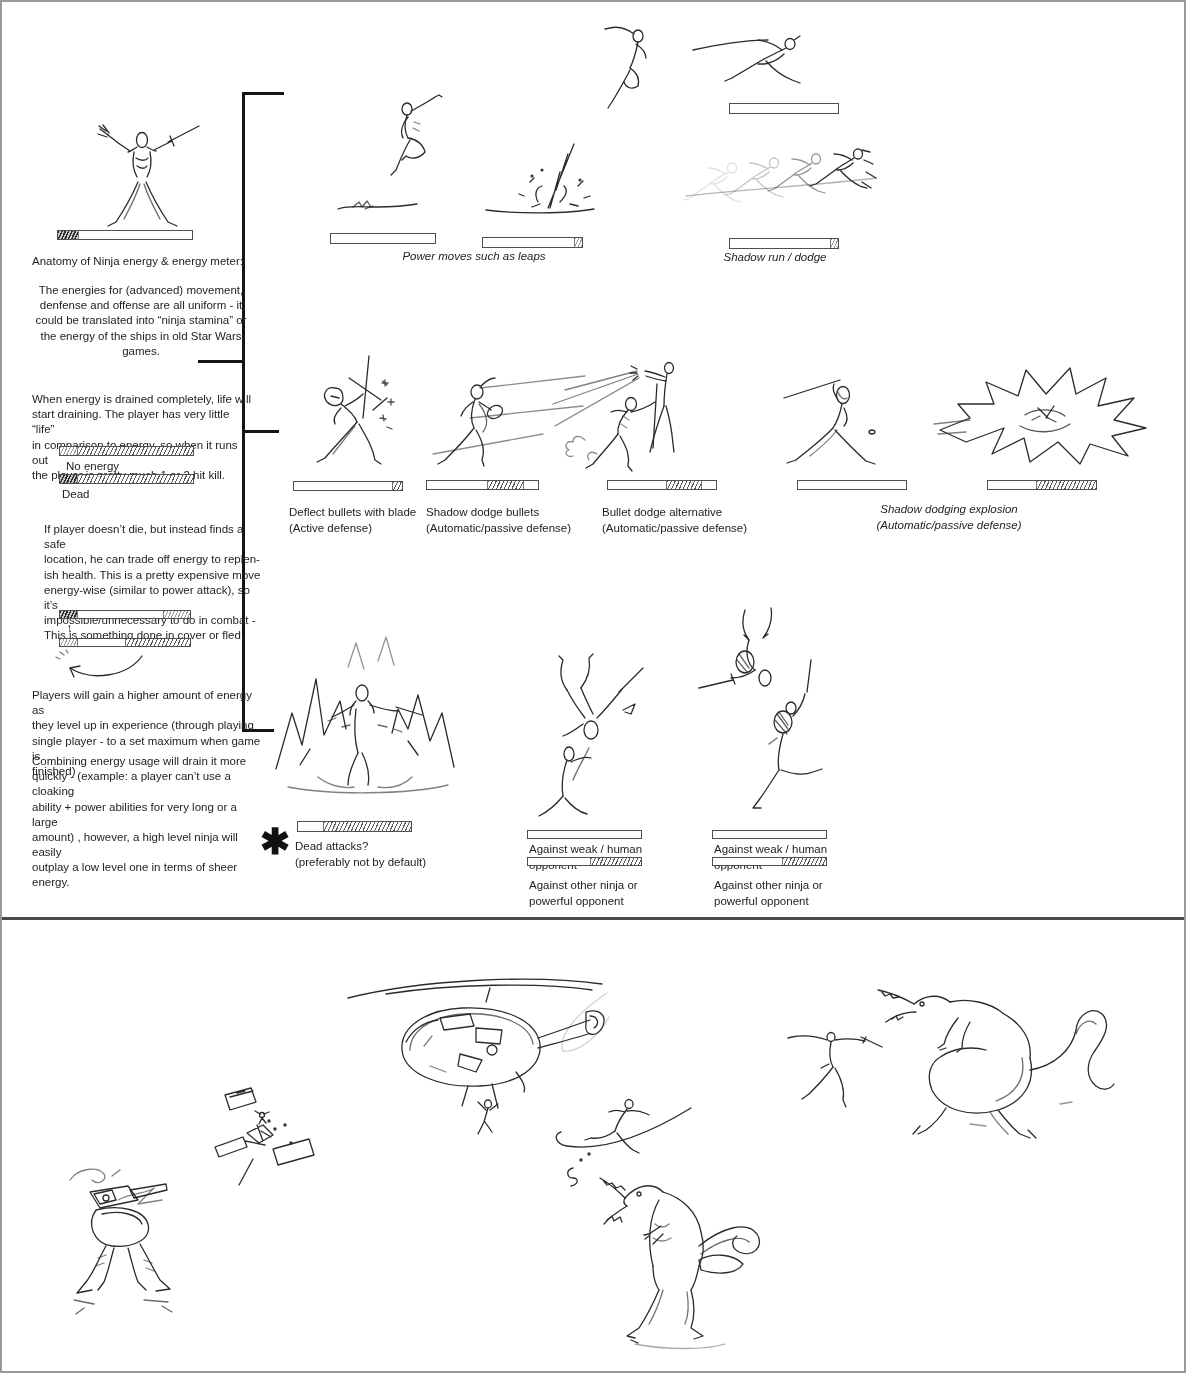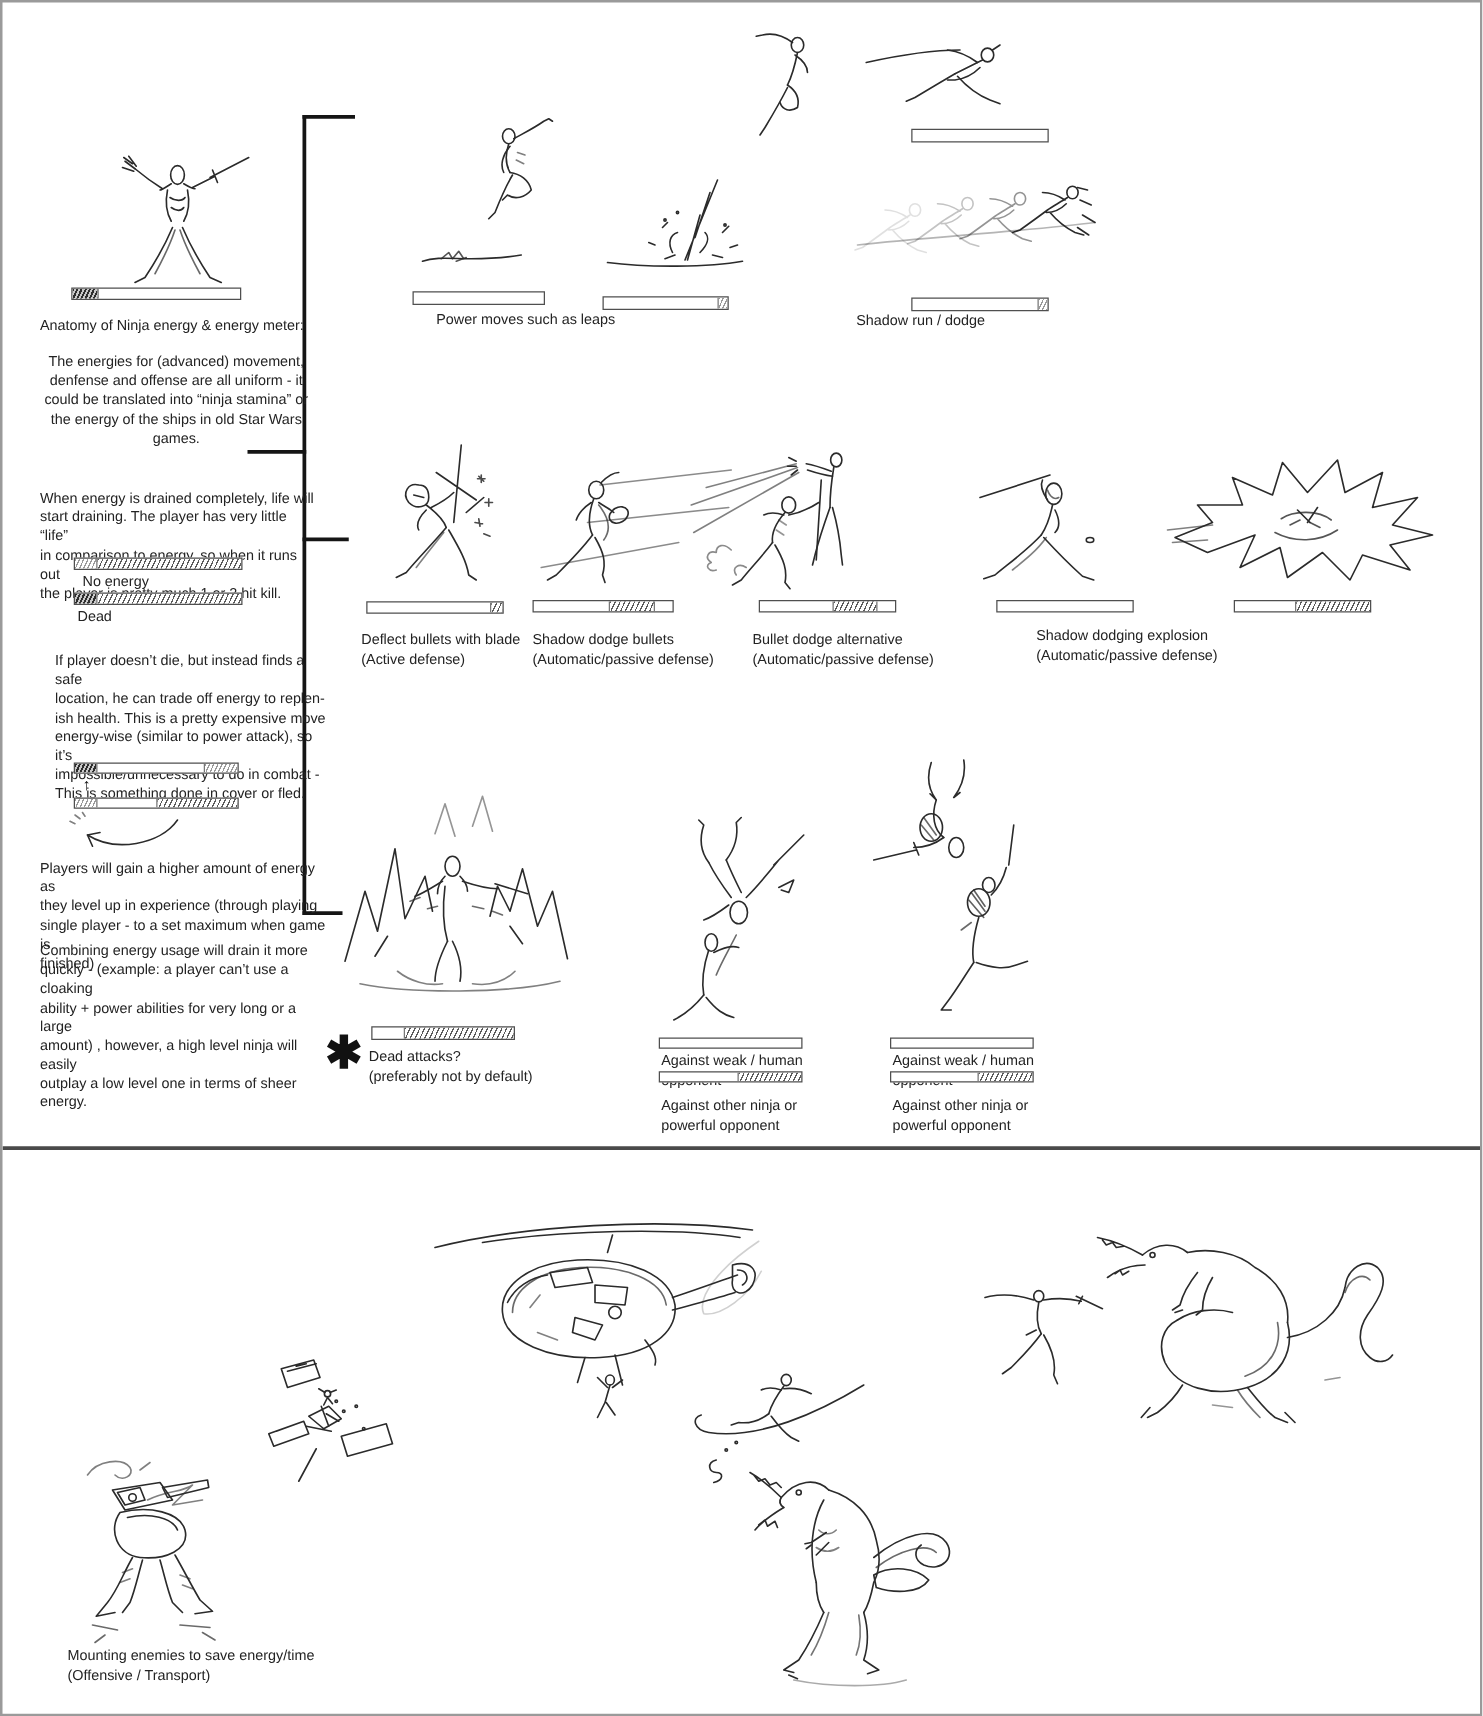--- a/index.html
+++ b/index.html
@@ -6,21 +6,21 @@
   #canvas{
     position:relative;width:1182px;height:1369px;margin:0;
     border:2px solid #9a9a9a;background:#fff;overflow:hidden;
     font-family:"Liberation Sans",sans-serif;color:#222;
   }
   .abs{position:absolute;}
   .txt{font-size:11.5px;line-height:1.32;color:#232323;}
   .pre{white-space:pre-line;}
   .ttl{font-size:21px;font-weight:bold;letter-spacing:.6px;color:#141414;}
   .cap{font-size:11.5px;line-height:1.35;color:#232323;}
-  .ctr{text-align:left;}
+  .ctr{text-align:center;font-style:italic;}
   .line{background:#151515;}
   .divider{background:#4a4a4a;}
   .bar{box-sizing:border-box;border:1px solid #4f4f4f;background:#fff;display:flex;overflow:hidden;}
   .bar i{display:block;height:100%;border-right:1px solid #777;}
   .bar i:last-child{border-right:none;}
   .e{background:transparent;}
   .h{background:repeating-linear-gradient(115deg,#5b5b5b 0,#5b5b5b 1px,transparent 1px,transparent 3.5px);}
   .hl{background:repeating-linear-gradient(115deg,#9a9a9a 0,#9a9a9a 1px,transparent 1px,transparent 3px);}
   .hd{background:repeating-linear-gradient(115deg,#2e2e2e 0,#2e2e2e 1.5px,#c9c9c9 1.5px,#c9c9c9 3px);}
   .ast{font-size:36px;font-weight:bold;color:#111;line-height:1;}
@@ -492,16 +492,14 @@
       <path d="M92,82 C104,74 122,72 136,76"></path>
       <path d="M148,136 C156,146 162,154 170,160 M170,160 l10,4 M178,156 l8,8"></path>
       <path d="M140,138 C146,148 152,154 158,160" opacity=".65"></path>
       <path d="M96,134 C90,144 84,150 76,156 M76,156 l-8,4 M70,152 l-7,8"></path>
       <path d="M180,96 C204,92 222,76 226,56 C228,40 242,32 252,40 C262,50 254,64 244,78 C236,90 236,104 246,112 C252,117 260,116 264,110"></path>
       <path d="M226,60 C230,48 240,44 246,50" opacity=".7"></path>
       <path d="M120,150 l16,2 M210,130 l12,-2" opacity=".5"></path>
     </svg>
   </div>
 
-  <div class="abs cap pre" style="left:52px;top:1316px;width:280px;">Mounting enemies to save energy/time
-(Offensive / Transport)</div>
 
 </div>
 
 </body></html>

